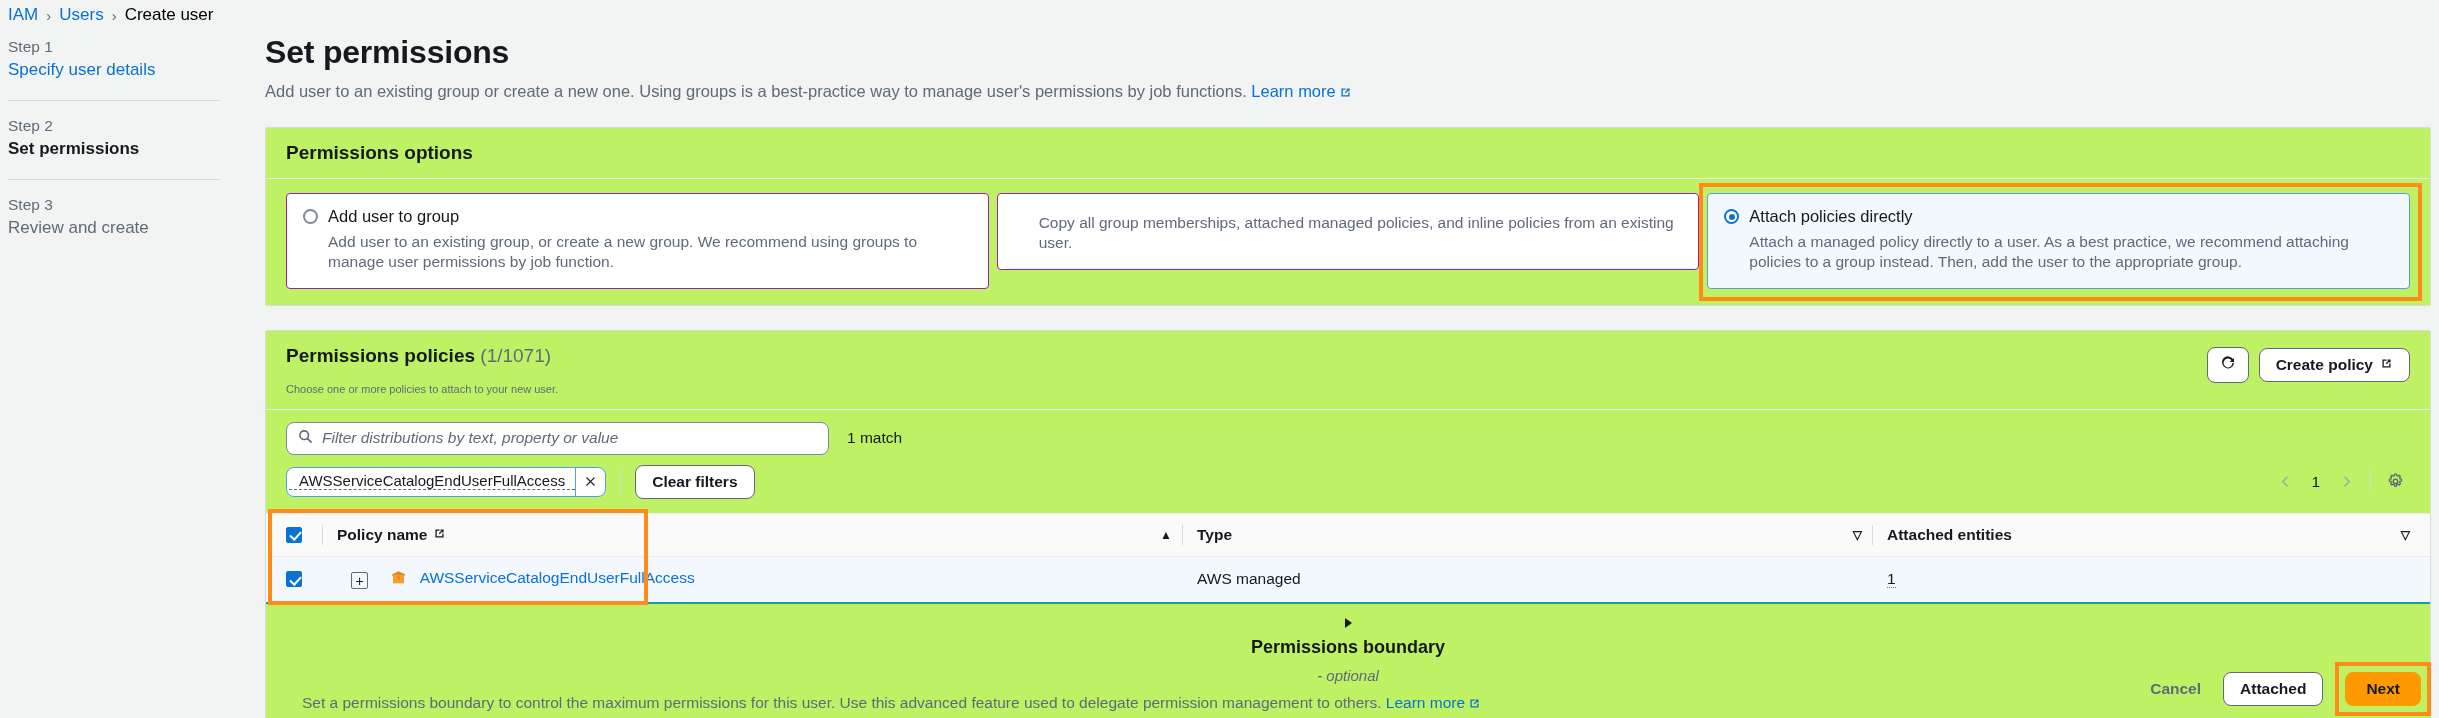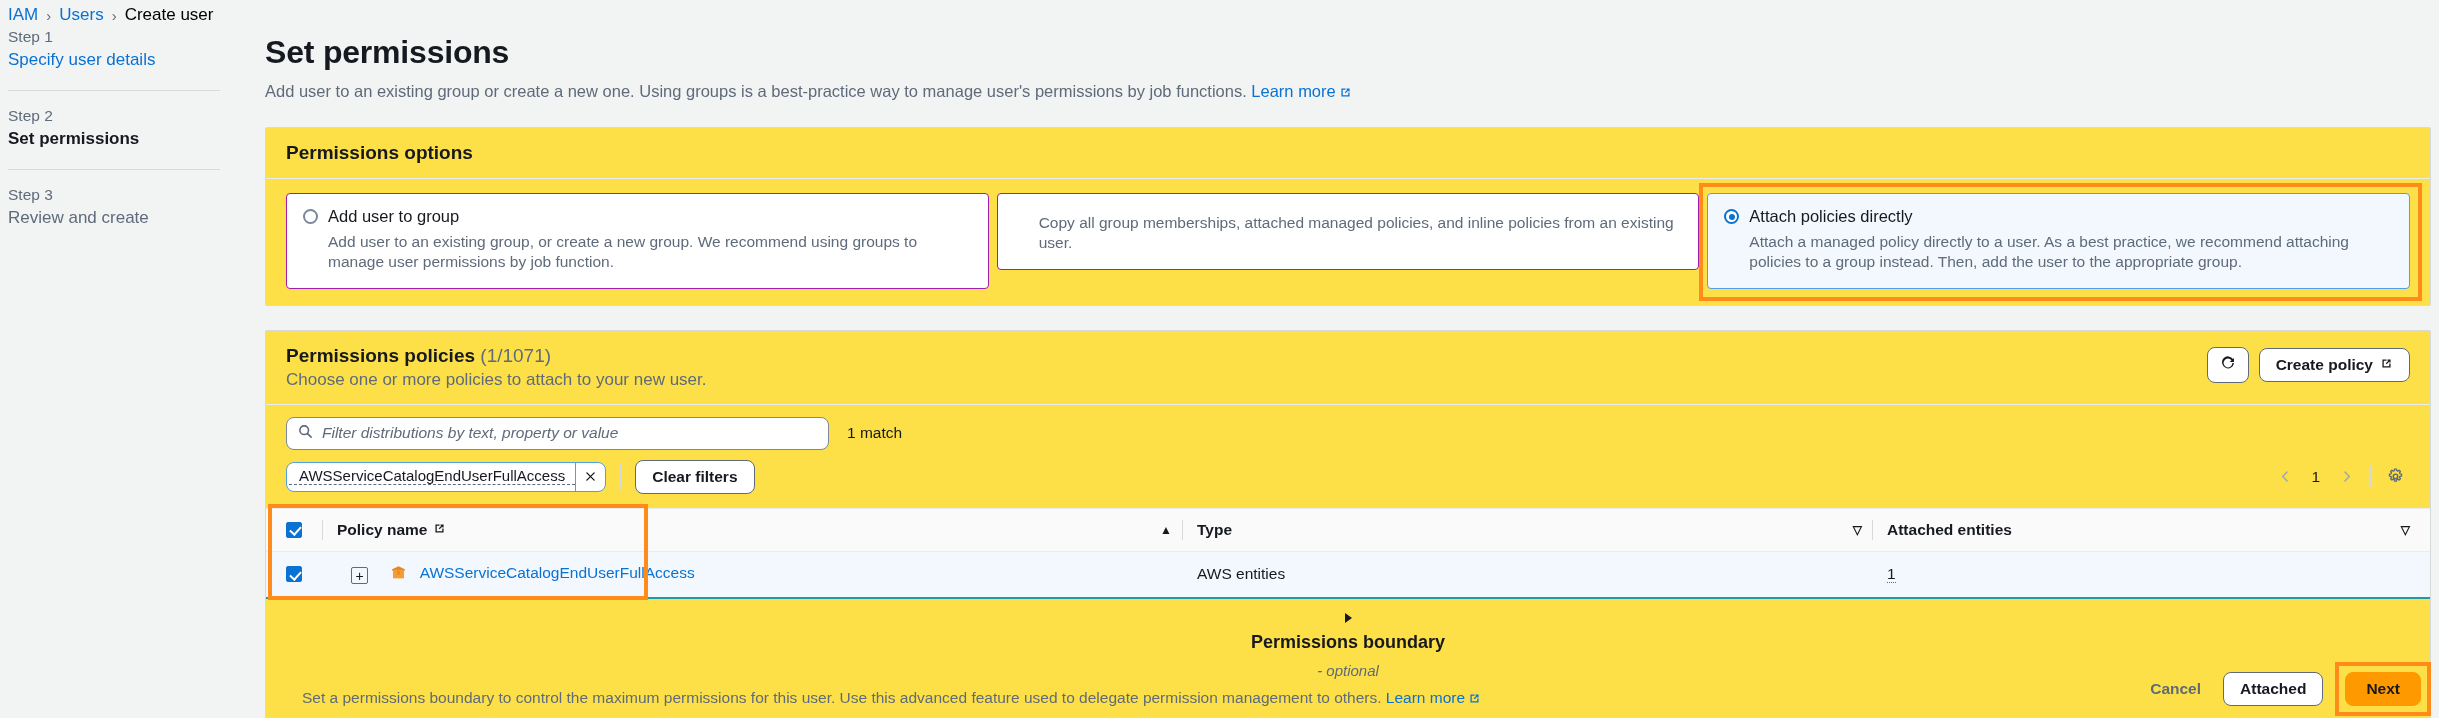--- a/index.html
+++ b/index.html
@@ -18,49 +18,49 @@
     position: absolute; left: 8px; top: 5px;
     display: flex; align-items: center; gap: 8px;
     font-size: 17px;
   }
   .bc-link { color: #0972d3; cursor: pointer; }
   .bc-current { color: #000000; }
   .bc-sep { color: #5f6b7a; font-size: 15px; }
 
   
   .steps {
-    position: absolute; left: 8px; top: 28px; width: 250px;
+    position: absolute; left: 8px; top: 38px; width: 250px;
   }
   .step { padding: 0 0 2px 0; }
   .step-num { font-size: 15.5px; color: #5f6b7a; margin-bottom: 4px; }
   .step-label { font-size: 17px; color: #0972d3; cursor: pointer; }
   .step-label.current { color: #16191f; font-weight: bold; cursor: default; }
   .step-label.future { color: #5f6b7a; cursor: default; }
   .step-div { height: 1px; background: #d5dbdb; margin: 18px 0 16px 0; width: 212px; }
 
   
   .main { position: absolute; left: 265px; top: 34px; width: 2166px; }
   .page-title { font-size: 32px; font-weight: bold; letter-spacing: -0.2px; color: #16191f; }
   .page-desc { font-size: 16.5px; color: #5f6b7a; margin-top: 11px; }
   .ext-link { color: #0972d3; cursor: pointer; white-space: nowrap; }
   .ext-ico { display: inline-block; vertical-align: -2px; margin-left: 3px; }
 
   
   .container {
-    background: #fde047; border: 1px solid #d5dbdb; border-radius: 2px;
+    background: #bef264; border: 1px solid #d5dbdb; border-radius: 2px;
     margin-top: 24px;
   }
   .container-head {
     padding: 14px 20px 14px 20px;
     border-bottom: 1px solid #e9ebed;
     display: flex; align-items: flex-start; justify-content: space-between;
   }
   .container-title { font-size: 19px; font-weight: bold; color: #16191f; }
   .container-title .count { font-weight: normal; color: #5f6b7a; }
-  .container-sub { font-size: 17px; color: #5f6b7a; margin-top: 3px; text-align: center; }
+  .container-sub { font-size: 11px; color: #5f6b7a; margin-top: 16px; text-align: center; }
 
   
   .opts { display: flex; gap: 0; padding: 14px 16px 16px 16px; }
   .opt-wrap { flex: 1 1 0; padding: 0 4px; position: relative; }
   .opt-card {
     border: 1px solid #a21caf; border-radius: 4px; background: #fff;
     padding: 13px 16px 15px 16px; min-height: 76px;
   }
   .opt-card.selected { border-color: #539fe5; background: #f2f8fd; }
   .opt-row { display: flex; align-items: flex-start; gap: 10px; }
@@ -383,21 +383,21 @@
                 <span class="pkg-ico" style="margin-left:18px;">
                   <svg width="17" height="17" viewBox="0 0 16 16">
                       <path d="M2 5l6-3 6 3v1.3H2V5z" fill="#e8871a"></path>
                       <path d="M2.8 6.3h10.4v7.2H2.8V6.3z" fill="#f59d31"></path>
                       <path d="M6.9 6.3h2.2v4.1l-1.1-.8-1.1.8V6.3z" fill="#e8871a"></path>
                     </svg>
                 </span>
                 <span class="policy-link" style="margin-left:8px;">AWSServiceCatalogEndUserFullAccess</span>
               </td>
               <td class="col-type">
-                <span style="margin-left:25px;">AWS entities</span>
+                <span style="margin-left:25px;">AWS managed</span>
               </td>
               <td class="col-att">
                 <span class="att-link" style="margin-left:25px;">1</span>
               </td>
             </tr>
           </tbody>
         </table>
         <div class="annot" style="left:2px; top:-4px; width:380px; height:96px;"></div>
       </div>
 

